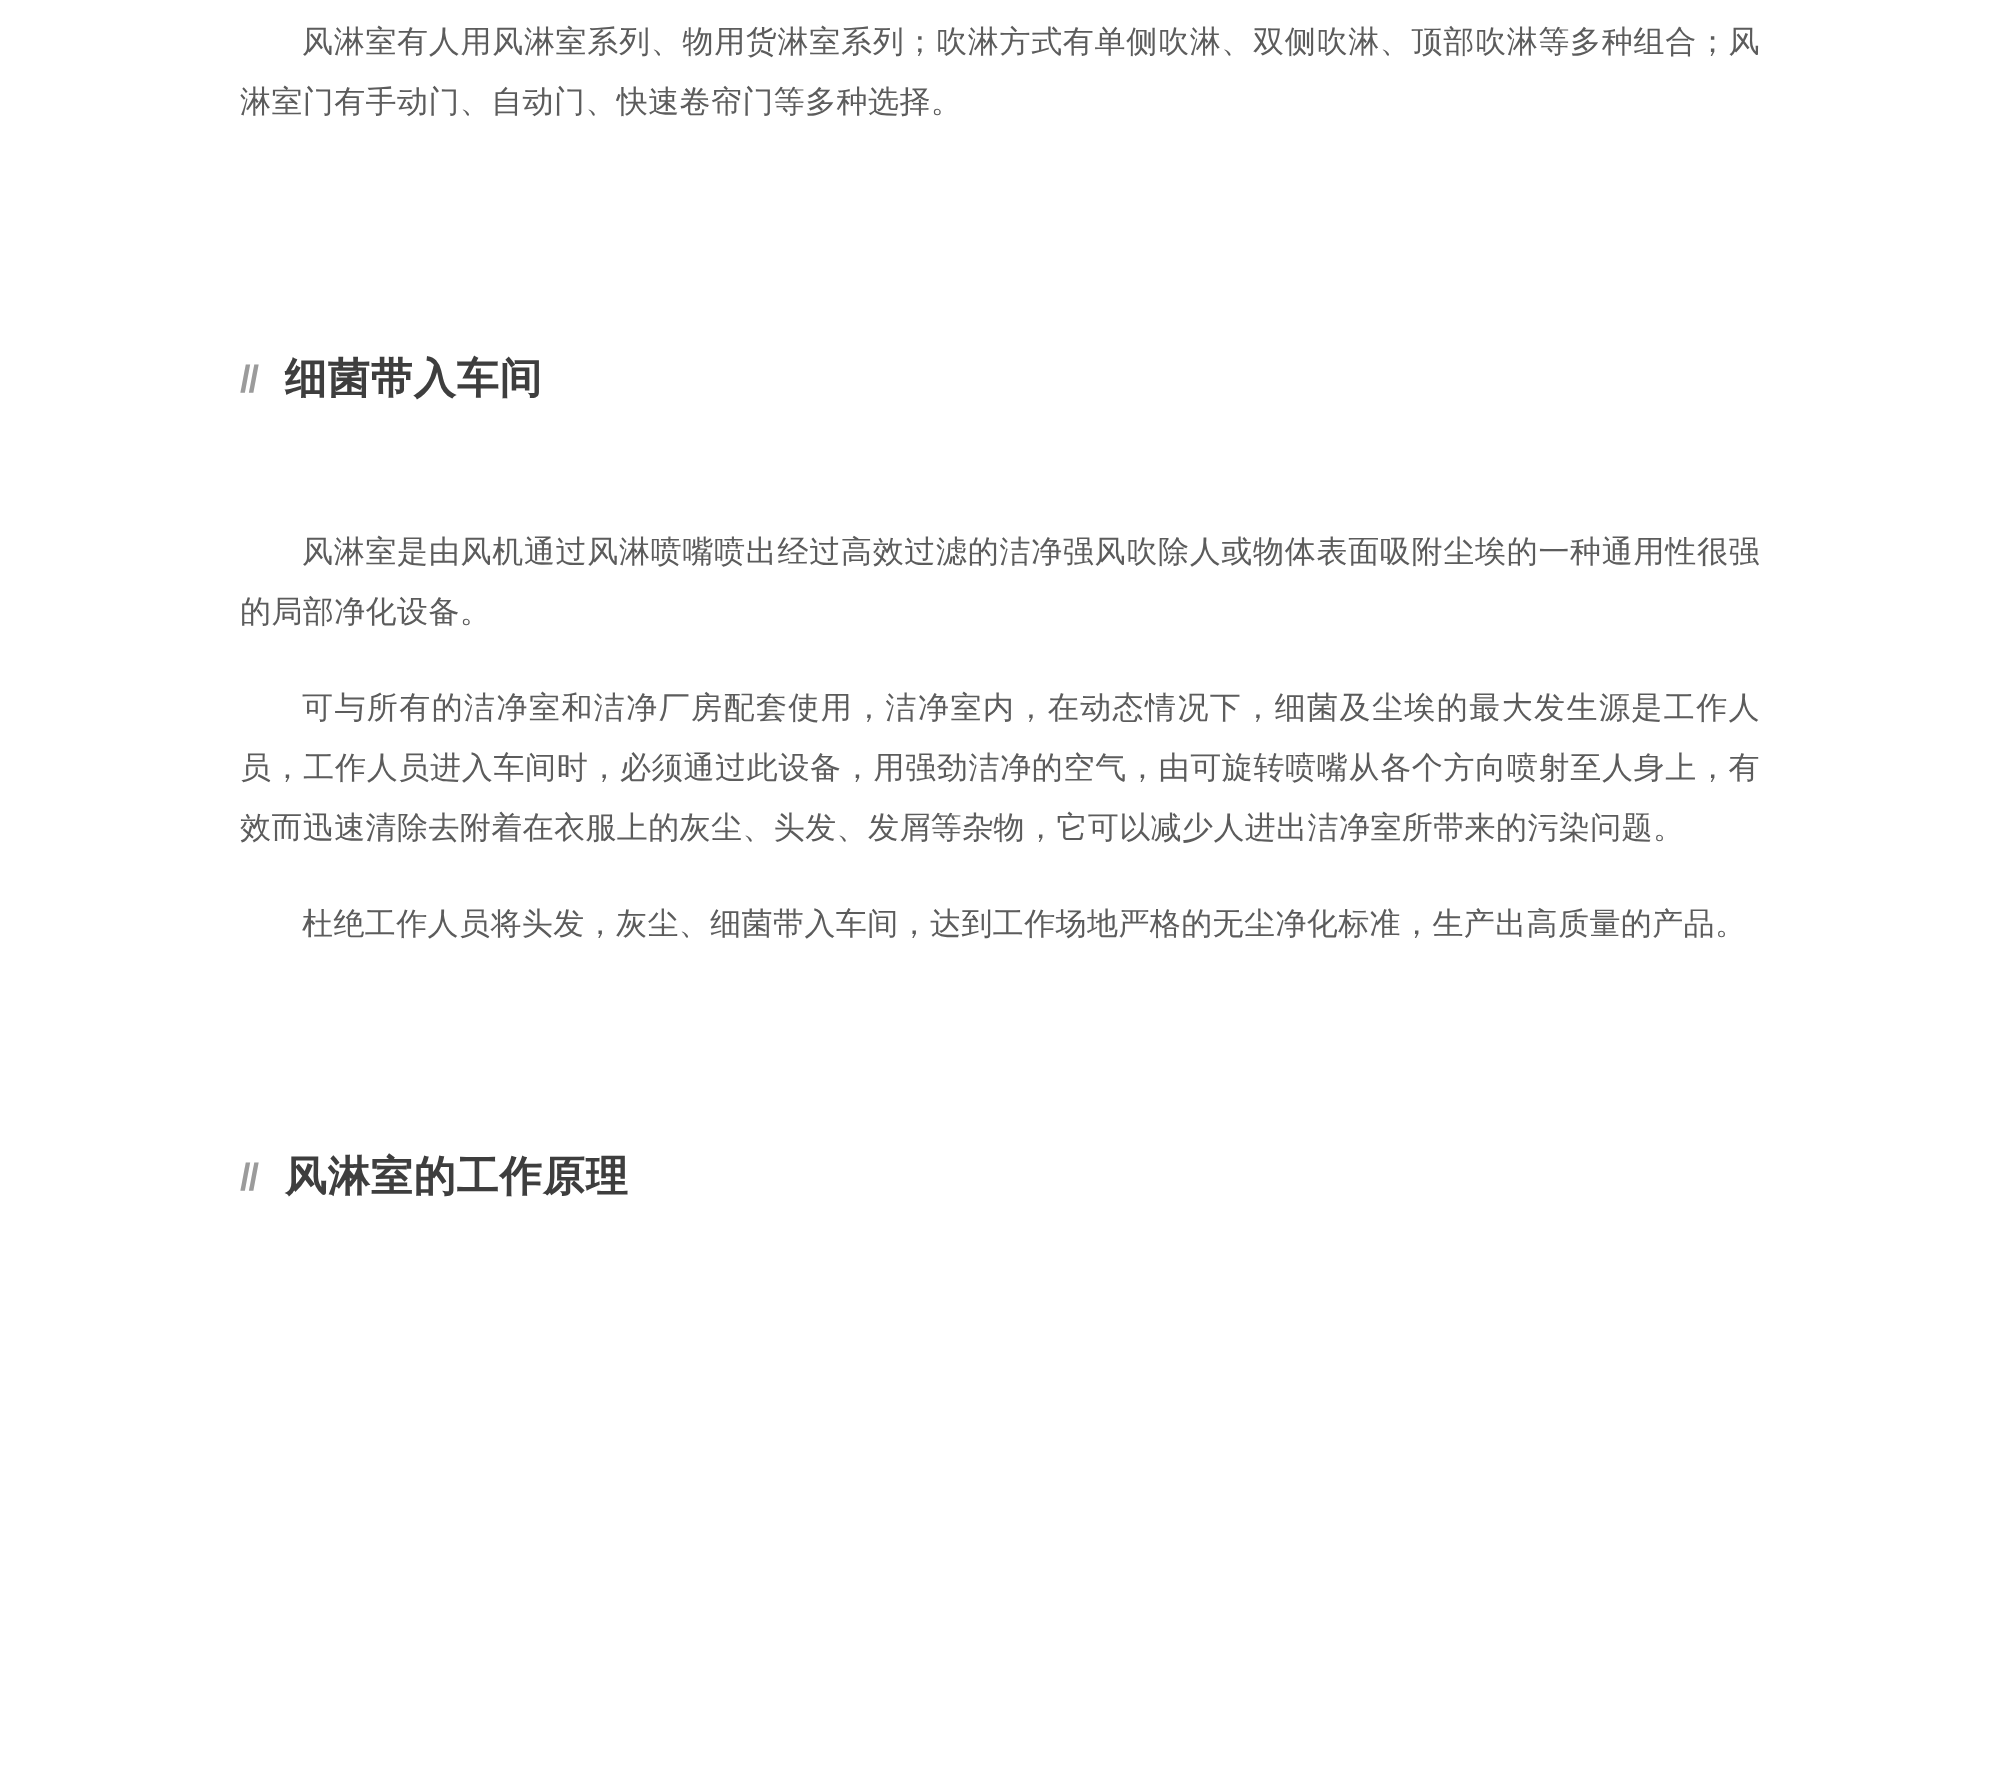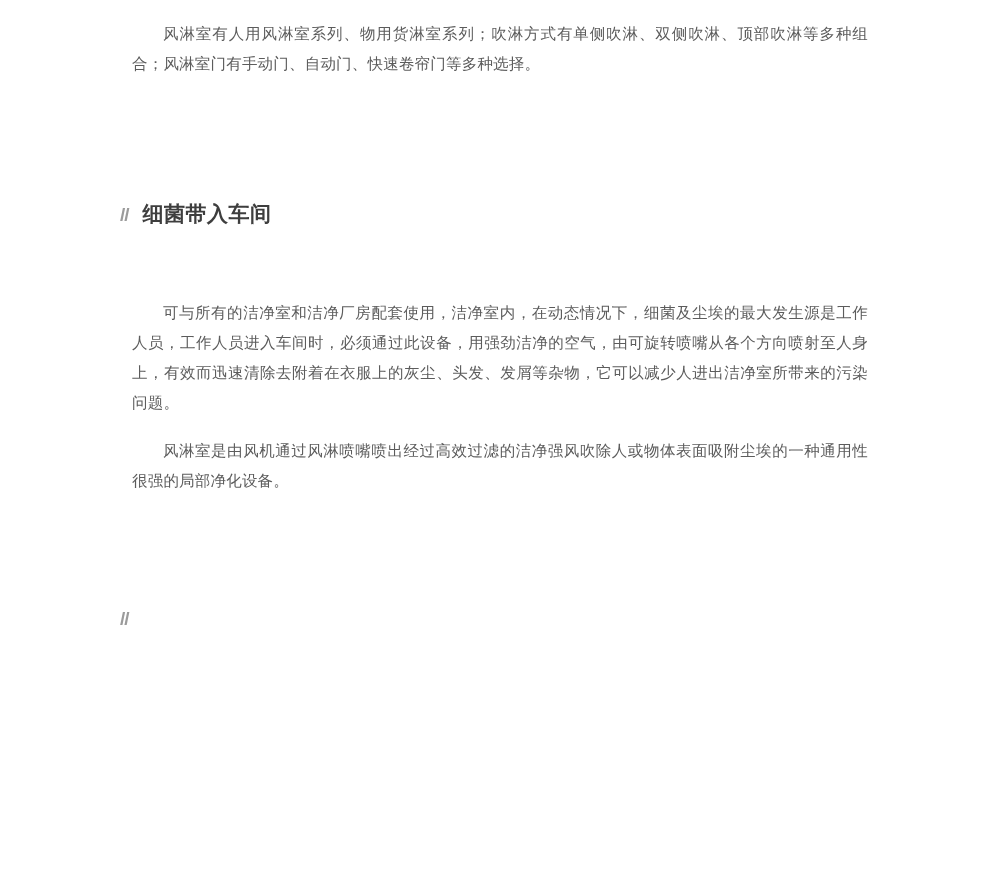--- a/index.html
+++ b/index.html
@@ -23,22 +23,23 @@
   }
   .content {
     padding: 0 120px 0 120px;
   }
   .para {
     font-size: 15.5px;
     line-height: 30px;
     color: #5c5c5c;
     text-align: justify;
     text-indent: 2em;
-    margin: 12px;
+    margin: 0;
     letter-spacing: 0.2px;
+    font-family: Liberation Mono, monospace;
   }
   .lead-block {
     padding-top: 7px;
   }
   .spacer-lg {
     height: 108px;
   }
   .spacer-md {
     height: 96px;
   }
@@ -82,27 +83,29 @@
     <div class="spacer-lg"></div>
 
     <h2 class="heading">
       <span class="slashes">//</span>
       <span>细菌带入车间</span>
     </h2>
 
     <div class="heading-gap"></div>
 
     <div class="section-body">
+      <p class="para">风淋室是由风机通过风淋喷嘴喷出经过高效过滤的洁净强风吹除人或物体表面吸附尘埃的一种通用性很强的局部净化设备。</p>
       <p class="para">可与所有的洁净室和洁净厂房配套使用，洁净室内，在动态情况下，细菌及尘埃的最大发生源是工作人员，工作人员进入车间时，必须通过此设备，用强劲洁净的空气，由可旋转喷嘴从各个方向喷射至人身上，有效而迅速清除去附着在衣服上的灰尘、头发、发屑等杂物，它可以减少人进出洁净室所带来的污染问题。</p>
-      <p class="para">风淋室是由风机通过风淋喷嘴喷出经过高效过滤的洁净强风吹除人或物体表面吸附尘埃的一种通用性很强的局部净化设备。</p>
+      <p class="para">杜绝工作人员将头发，灰尘、细菌带入车间，达到工作场地严格的无尘净化标准，生产出高质量的产品。</p>
     </div>
 
     <div class="spacer-md"></div>
 
     <h2 class="heading">
       <span class="slashes">//</span>
+      <span>风淋室的工作原理</span>
     </h2>
 
     <div class="heading-gap"></div>
 
 
   </div>
 </div>
 
 </body></html>

